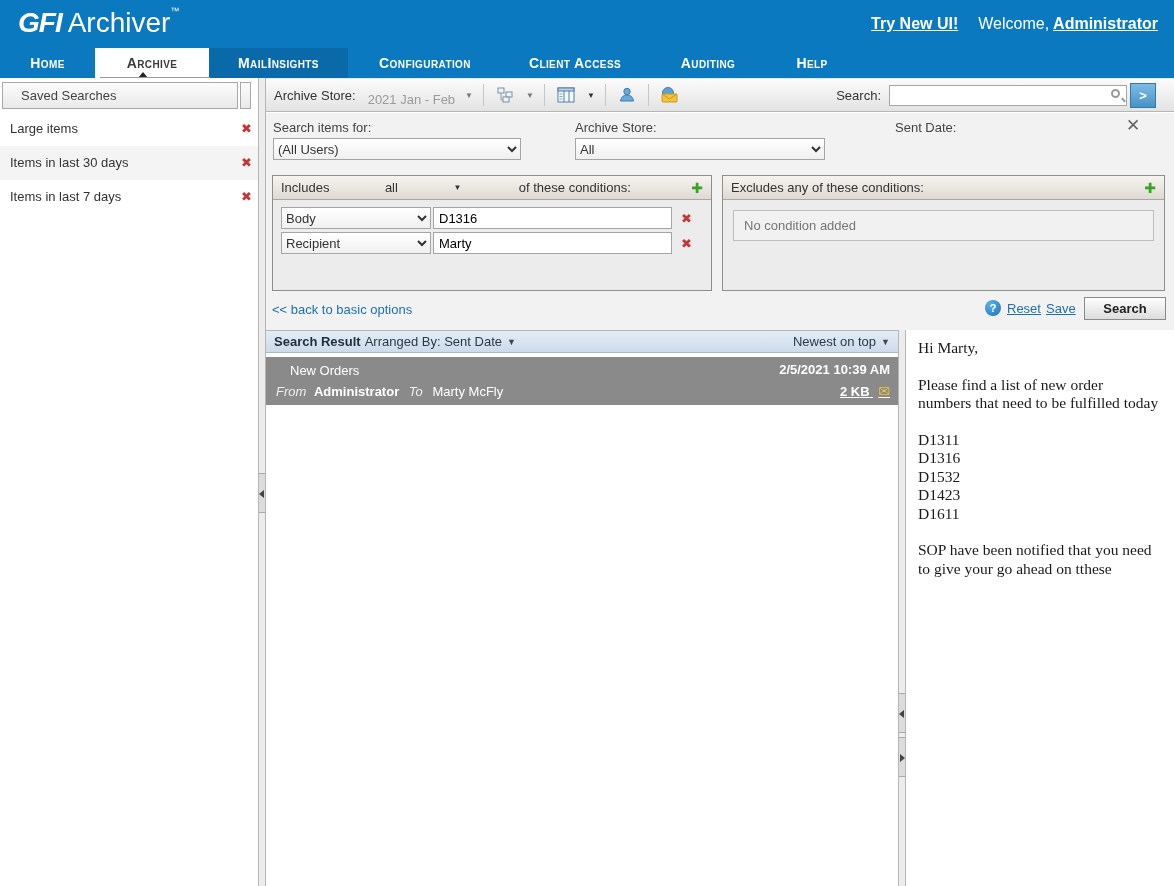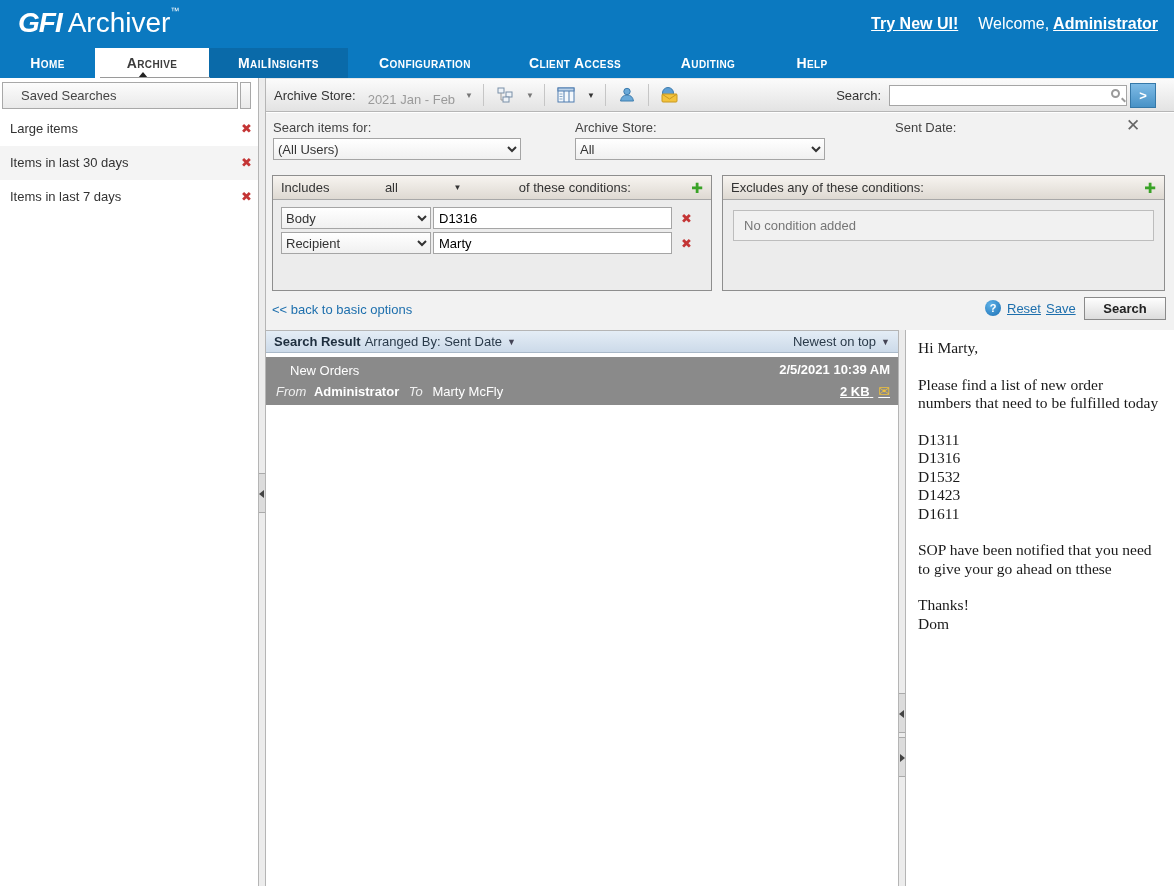--- a/index.html
+++ b/index.html
@@ -301,17 +301,15 @@
     <p>Hi Marty,</p>
     <p>Please find a list of new order
 numbers that need to be fulfilled today</p>
     <p>D1311
 D1316
 D1532
 D1423
 D1611</p>
     <p>SOP have been notified that you need
 to give your go ahead on tthese</p>
-    <p>Thanks!
-Dom</p>
   </div>
 
 </div>
 
 </body></html>

